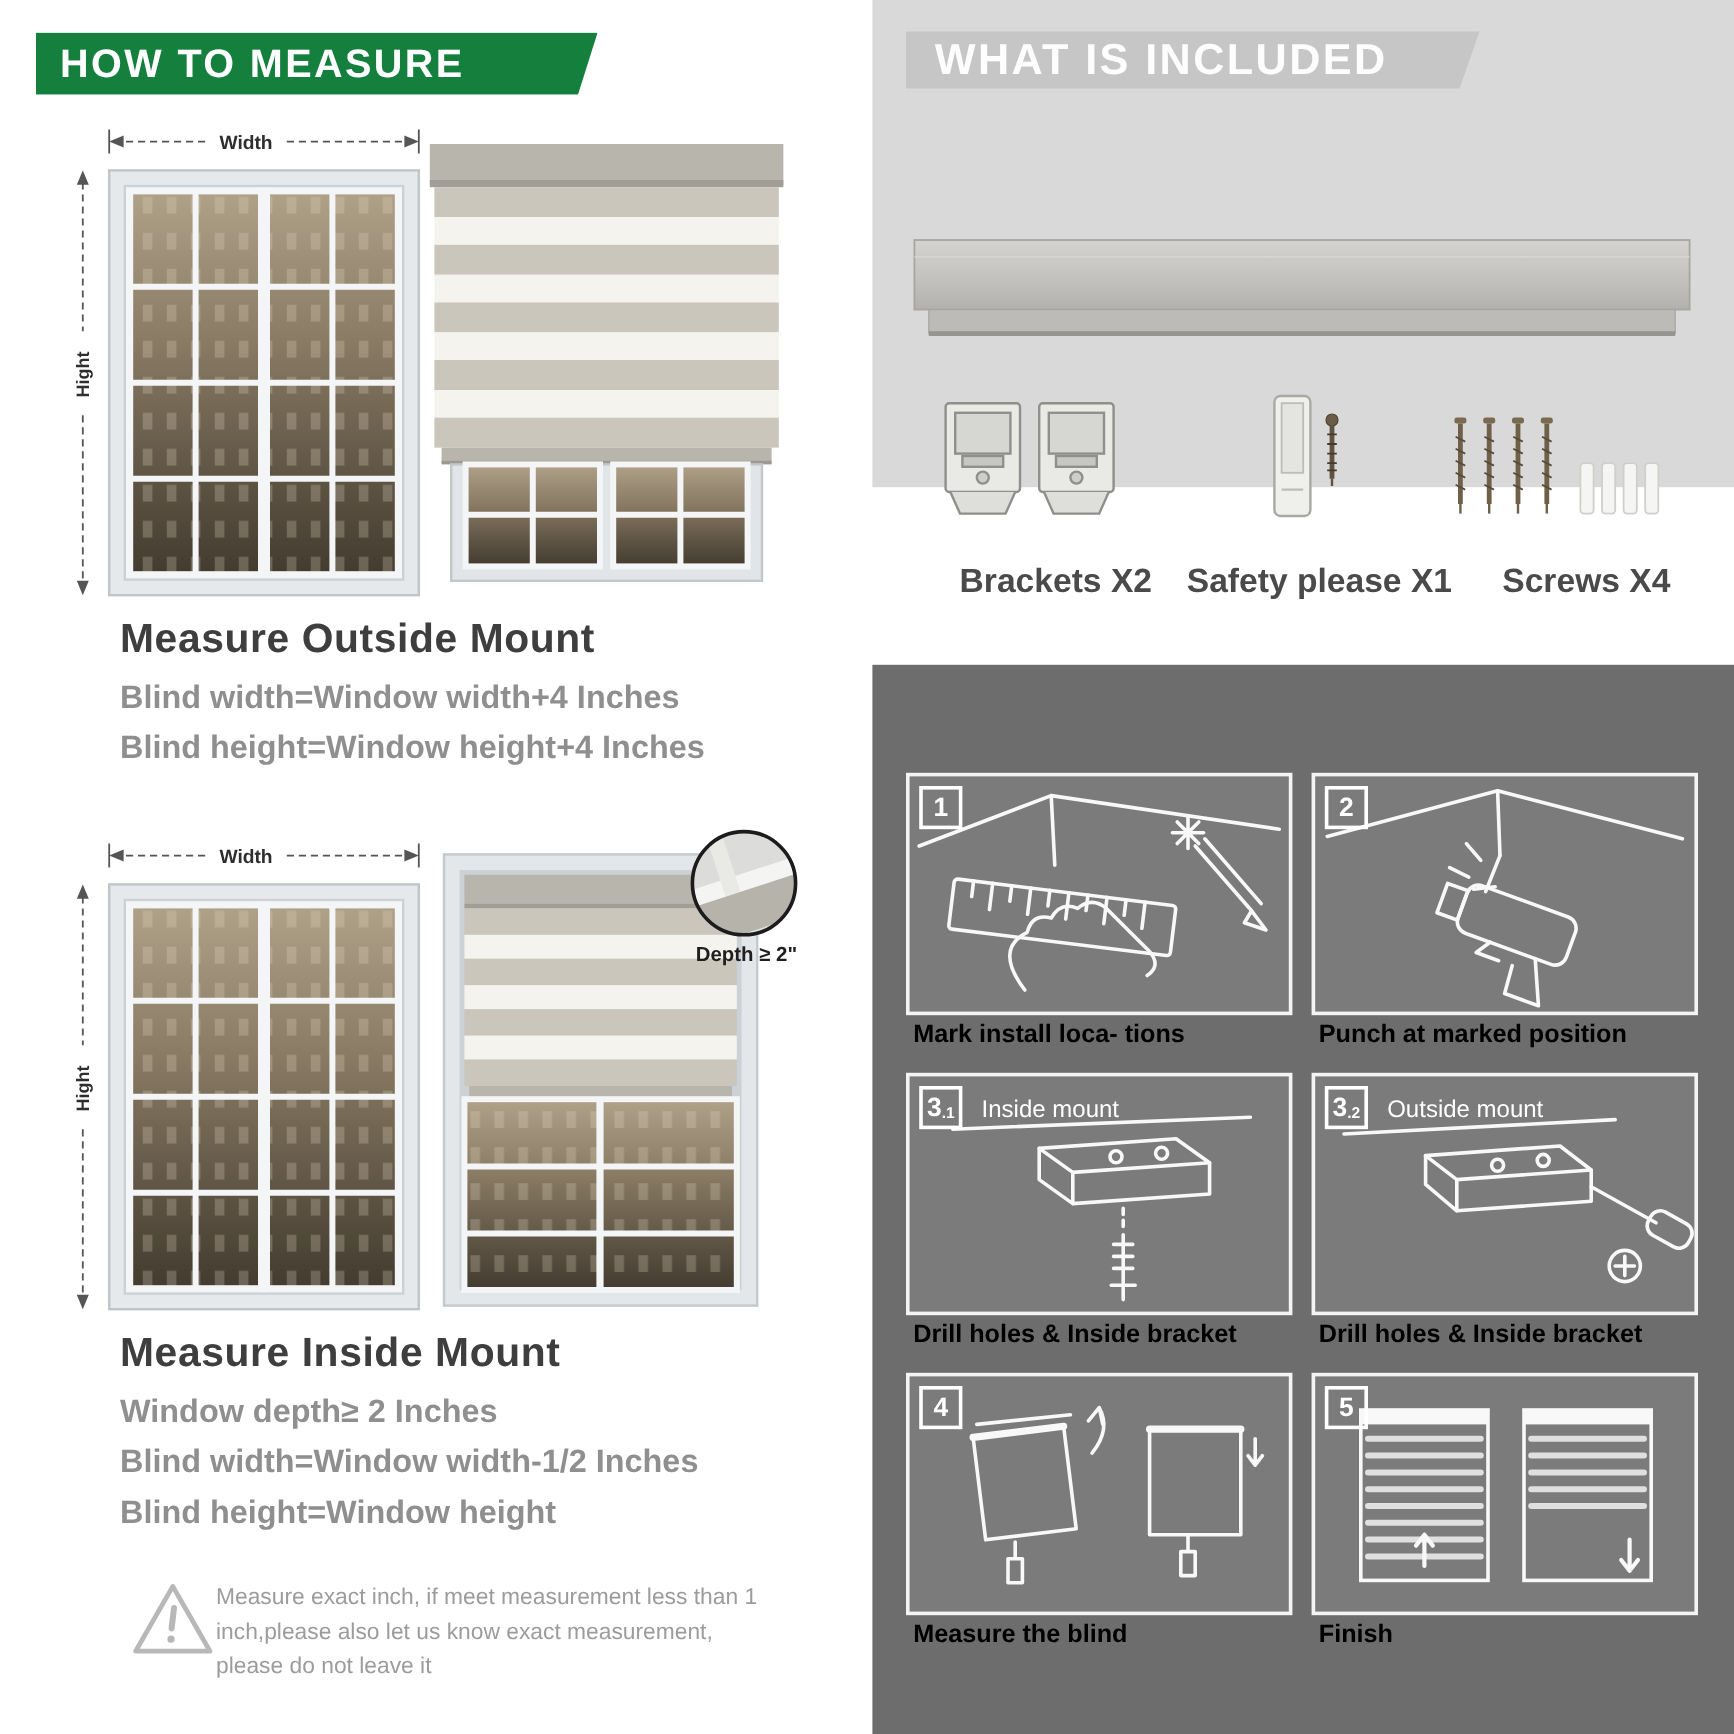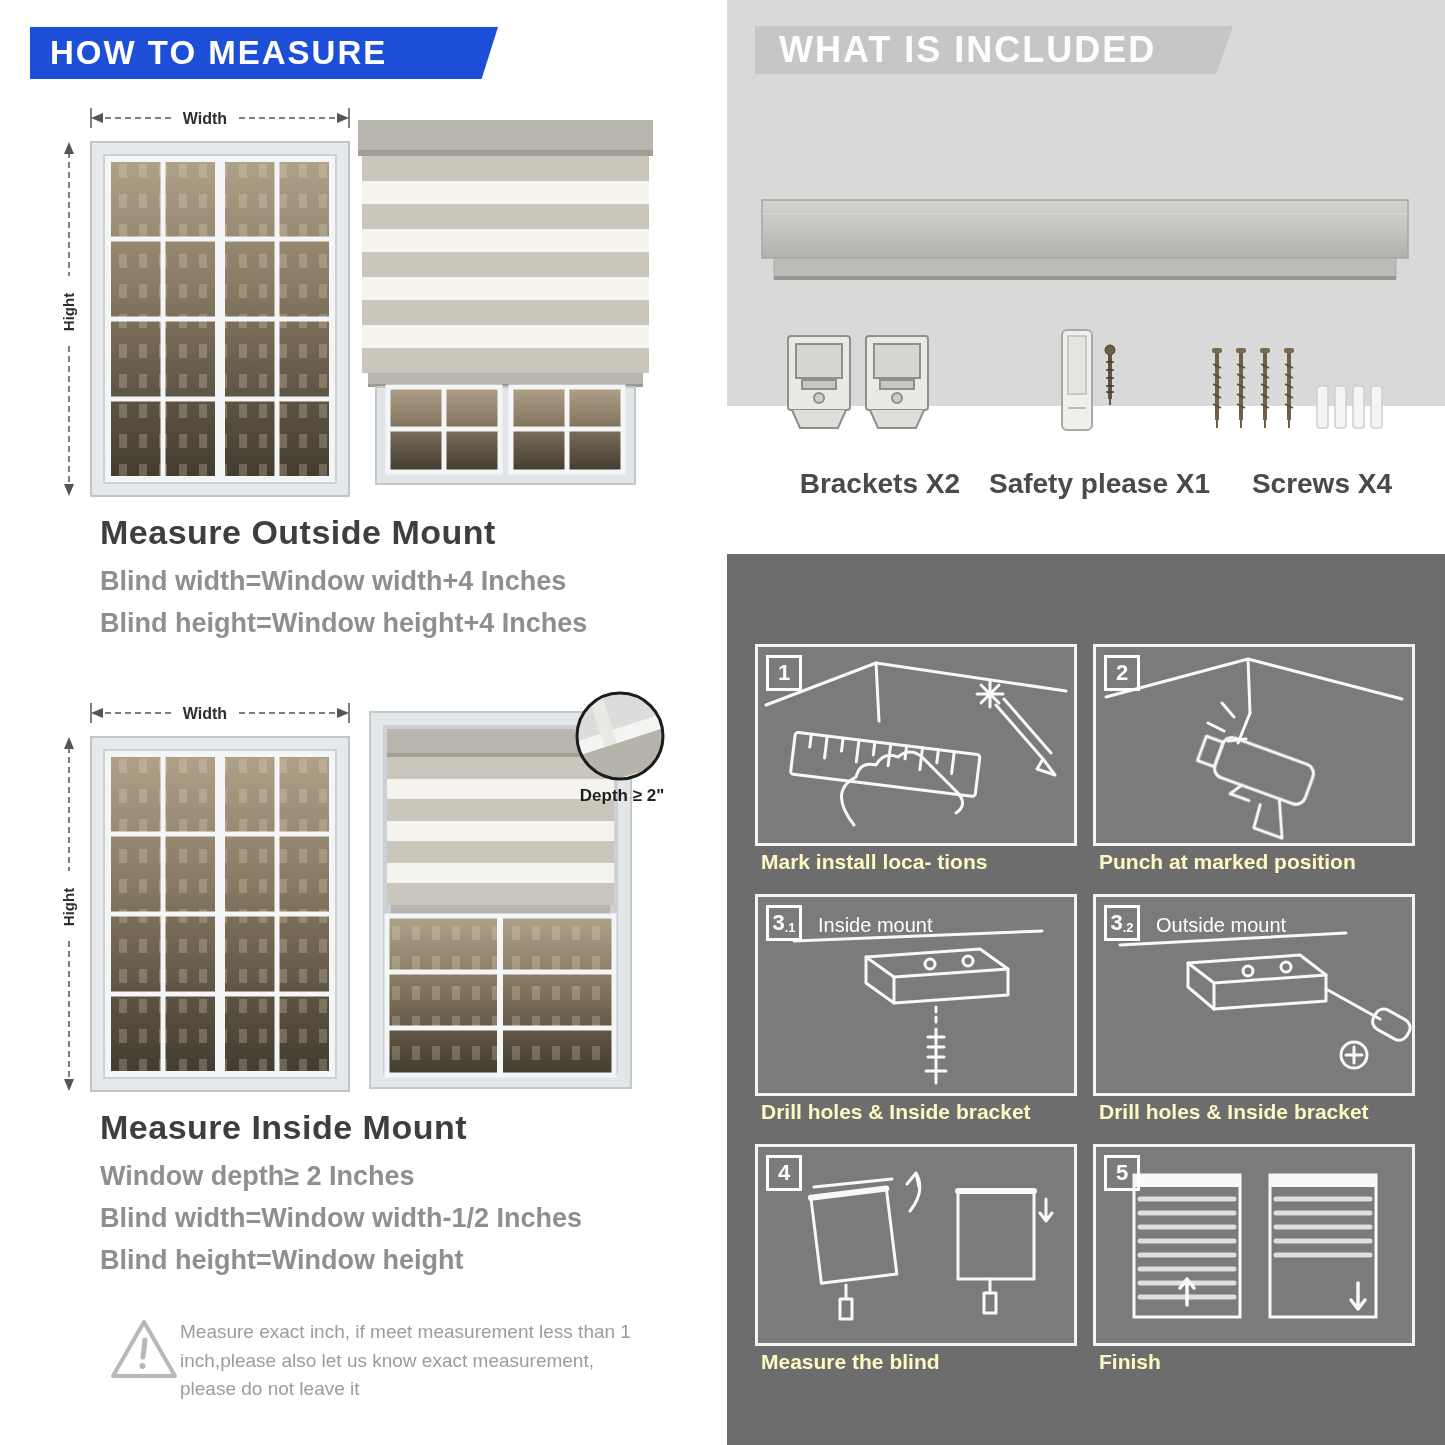--- a/index.html
+++ b/index.html
@@ -3,21 +3,21 @@
 <meta charset="utf-8">
 <style>
   *{margin:0;padding:0;box-sizing:border-box}
   html,body{width:1445px;height:1445px}
   body{font-family:"Liberation Sans",sans-serif;background:#fff}
   .page{position:relative;width:1445px;height:1445px;background:#fff;overflow:hidden}
   .abs{position:absolute}
   svg text{font-family:"Liberation Sans",sans-serif}
 
   
-  .banner-gray{position:absolute;left:30px;top:27px;width:468px;height:52px;background:#1d4ed8;
+  .banner-gray{position:absolute;left:30px;top:27px;width:468px;height:52px;background:#15803d;
     color:#fff;font-size:33px;font-weight:bold;letter-spacing:2px;line-height:52px;padding-left:20px;
     clip-path:polygon(0 0,100% 0,96.5% 100%,0 100%)}
   .title{font-size:34px;font-weight:bold;color:#3e3e3e;letter-spacing:.5px}
   .formula{font-size:27px;font-weight:bold;color:#8f8f8f}
   .depth-label{font-size:17px;font-weight:bold;color:#1f1f1f;text-align:center}
   .warning-text{width:452px;font-size:19px;color:#9c9c9c;line-height:1.5}
 
   
   .included{position:absolute;left:727px;top:0;width:718px;height:406px;background:#d9d9d9}
   .banner-included{position:absolute;left:28px;top:26px;width:478px;height:48px;background:#c6c6c6;
@@ -29,21 +29,21 @@
   
   .mount{position:absolute;left:727px;top:554px;width:718px;height:891px;background:#6d6d6d}
   .banner-mount{position:absolute;left:28px;top:18px;width:580px;height:52px;background:#fff;color:#3a3a3a;
     font-size:37px;font-weight:bold;letter-spacing:1px;line-height:52px;padding-left:24px;
     clip-path:polygon(0 0,100% 0,97% 100%,0 100%)}
   .panel{position:absolute;width:322px;height:202px;background:#7b7b7b;border:3px solid #f4f4f4}
   .badge{position:absolute;top:8px;left:8px;min-width:36px;height:36px;border:3px solid #fff;color:#fff;
     font-weight:bold;font-size:22px;display:flex;align-items:center;justify-content:center;padding:0 3px}
   .badge .sub{font-size:13px;align-self:flex-end;margin-bottom:3px}
   .panel-title{position:absolute;top:17px;left:60px;color:#fff;font-weight:normal;font-size:20px}
-  .caption{position:absolute;width:322px;color:#fef9c3;font-weight:bold;font-size:21px}
+  .caption{position:absolute;width:322px;color:#000000;font-weight:bold;font-size:21px}
 </style>
 </head>
 <body>
 
 <svg width="0" height="0" style="position:absolute" aria-hidden="true">
   <defs>
     <linearGradient id="bldg" x1="0" y1="0" x2="0" y2="1">
       <stop offset="0" stop-color="#b0a189"></stop>
       <stop offset="0.4" stop-color="#887a63"></stop>
       <stop offset="0.75" stop-color="#5e5444"></stop>

